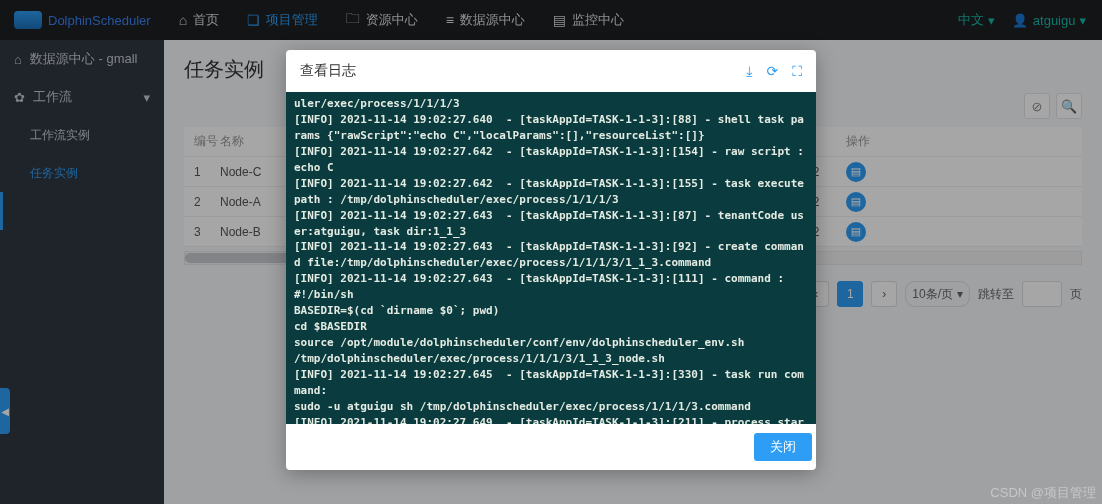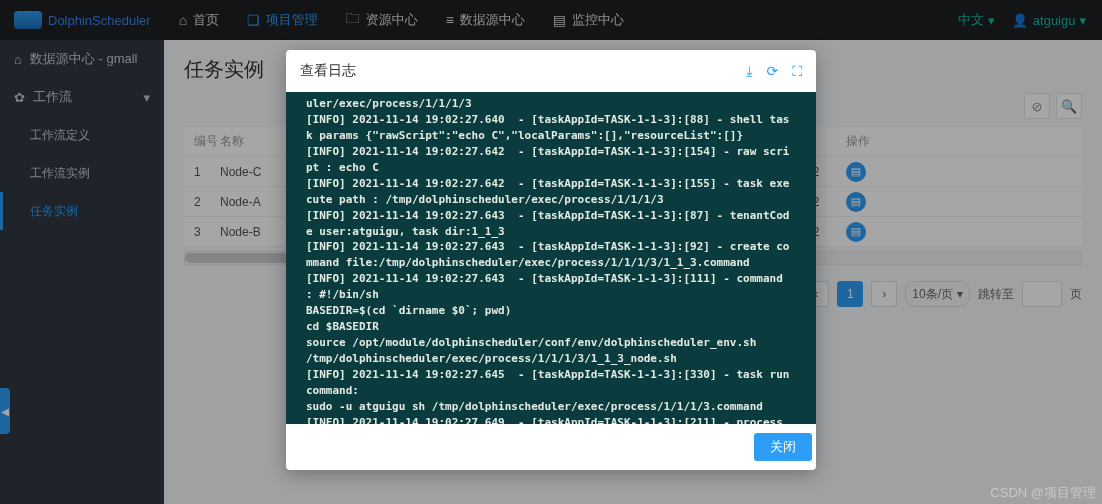--- a/index.html
+++ b/index.html
@@ -40,21 +40,21 @@
   .pg-sel { height: 26px; border: 1px solid #ddd; padding: 0 6px; display: flex; align-items: center; gap: 4px; border-radius: 10px; cursor: pointer; }
   .pg-input { width: 40px; height: 26px; border: 1px solid #ddd; border-radius: 3px; }
   .hscroll { height: 14px; background: #f1f1f1; border: 1px solid #e6e6e6; margin-top: 4px; position: relative; }
   .hscroll-thumb { position: absolute; left: 0; top: 1px; height: 10px; width: 60%; background: #c8cbd0; border-radius: 5px; }
 
   .mask { position: absolute; inset: 0; background: rgba(0,0,0,0.35); display: flex; justify-content: center; }
   .dialog { width: 530px; margin-top: 50px; background: #fff; border-radius: 4px; box-shadow: 0 4px 20px rgba(0,0,0,0.3); display: flex; flex-direction: column; height: 420px; }
   .dlg-head { height: 42px; display: flex; align-items: center; padding: 0 14px; font-size: 14px; color: #333; }
   .dlg-tools { margin-left: auto; display: flex; gap: 14px; color: #2e9df5; }
   .dlg-tools span { cursor: pointer; }
-  .log-box { flex: 1; background: #0a3b3f; color: #e4ebe2; font-family: Consolas, monospace; font-size: 11px; line-height: 1.45; padding: 4px 20px; overflow-y: scroll; white-space: pre-wrap; word-break: break-all; }
+  .log-box { flex: 1; background: #0a3b3f; color: #e4ebe2; font-family: Consolas, monospace; font-size: 11px; line-height: 1.45; padding: 4px 8px; overflow-y: scroll; white-space: pre-wrap; word-break: break-all; }
   .log-box::-webkit-scrollbar { width: 12px; }
   .log-box::-webkit-scrollbar-track { background: #2f5c5e; }
   .log-box::-webkit-scrollbar-thumb { background: #8aa6a7; }
   .log-line b { font-weight: bold; }
   .dlg-foot { height: 46px; display: flex; align-items: center; justify-content: flex-end; padding: 0 4px; }
   .close-btn { background: #2e9df5; color: #fff; border: none; height: 28px; padding: 0 16px; border-radius: 3px; font-size: 13px; cursor: pointer; }
   .watermark { position: absolute; right: 6px; bottom: 2px; font-size: 13px; color: #c7c7c7; pointer-events: none; }
 </style>
 </head>
 <body>
@@ -104,21 +104,20 @@
     <div class="side-row">
       <span>⌂</span>
       <span>数据源中心 - gmall</span>
     </div>
     <div class="side-row">
       <span>✿</span>
       <span>工作流</span>
       <span style="margin-left:auto">▾</span>
     </div>
     <div id="side-subs">
-        <div class="side-row side-sub">工作流定义</div>
         <div class="side-row side-sub">工作流实例</div>
         <div class="side-row side-sub active">任务实例</div>
       </div>
     <div class="side-toggle">◀</div>
   <div class="side-bar-mark" style="top: 152px;"></div>
     </div>
 
   <div class="main">
     <div class="page-title">任务实例</div>
     <div class="toolbar">

